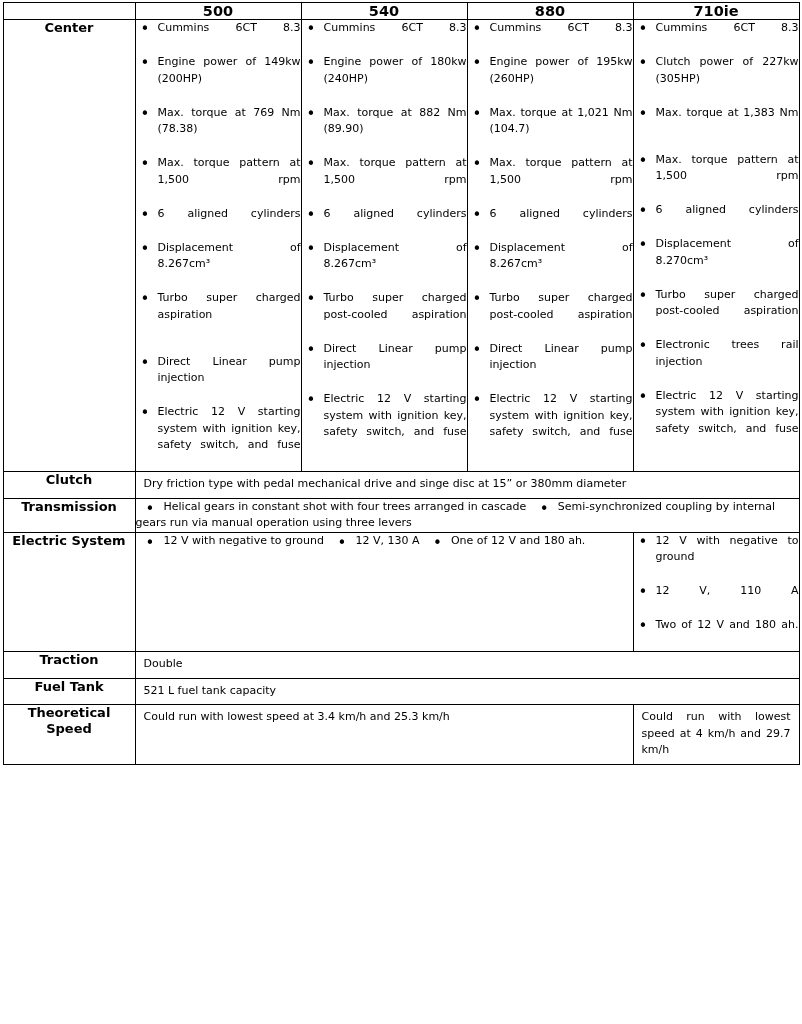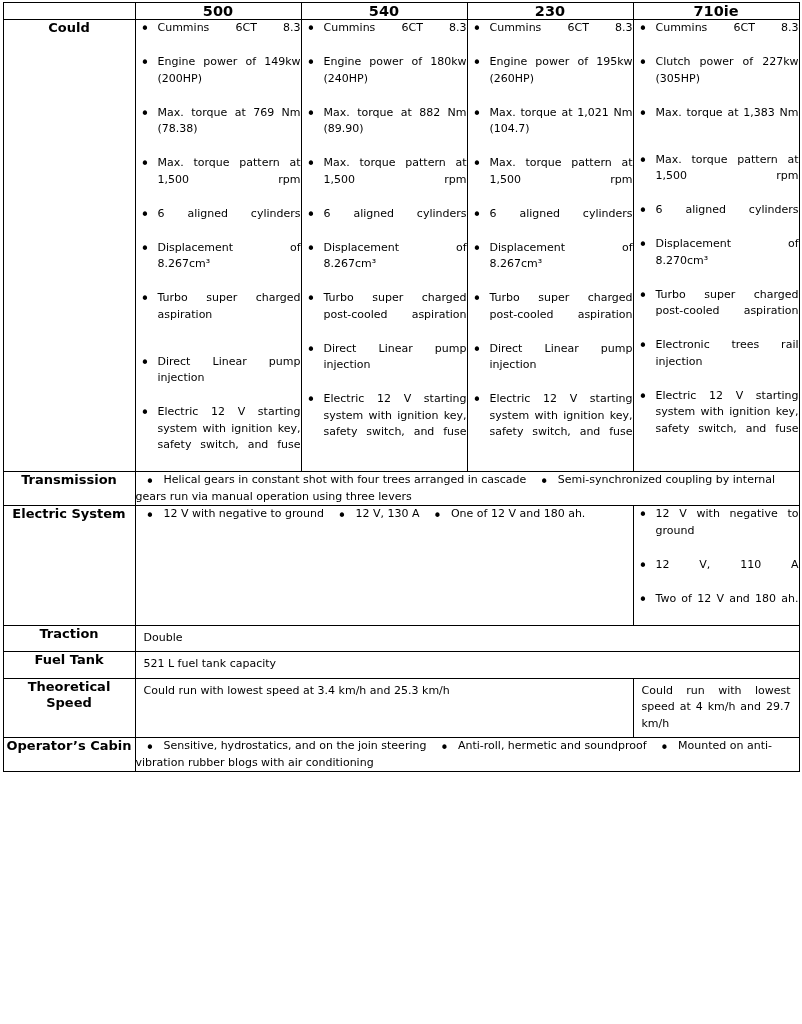--- a/index.html
+++ b/index.html
@@ -105,26 +105,26 @@
     <col class="col-q">
     <col class="col-q">
     <col class="col-q">
   </colgroup>
 
   <tbody>
       <tr>
     <td class="hdr-cell"></td>
     <td class="hdr-cell">500</td>
     <td class="hdr-cell">540</td>
-    <td class="hdr-cell">230</td>
+    <td class="hdr-cell">880</td>
     <td class="hdr-cell">710ie</td>
   </tr>
 
   <tr>
-    <td class="row-label">Could</td>
+    <td class="row-label">Center</td>
     <td class="cell">
       <ul class="blist engine">
         <li>Cummins 6CT 8.3</li>
         <li>Engine power of 149kw (200HP)</li>
         <li>Max. torque at 769 Nm (78.38)</li>
         <li>Max. torque pattern at 1,500 rpm</li>
         <li>6 aligned cylinders</li>
         <li>Displacement of 8.267cm³</li>
         <li>Turbo super charged aspiration</li>
         <li class="gap-before">Direct Linear pump injection</li>
@@ -165,20 +165,24 @@
         <li class="gap-before">Max. torque pattern at 1,500 rpm</li>
         <li>6 aligned cylinders</li>
         <li>Displacement of 8.270cm³</li>
         <li>Turbo super charged post-cooled aspiration</li>
         <li>Electronic trees rail injection</li>
         <li>Electric 12 V starting system with ignition key, safety switch, and fuse</li>
       </ul>
     </td>
   </tr>
 
+  <tr>
+    <td class="row-label">Clutch</td>
+    <td class="cell plain" colspan="4">Dry friction type with pedal mechanical drive and singe disc at 15” or 380mm diameter</td>
+  </tr>
 
   <tr>
     <td class="row-label">Transmission</td>
     <td class="cell" colspan="4">
       <ul class="blist wide nojust">
         <li>Helical gears in constant shot with four trees arranged in cascade</li>
         <li>Semi-synchronized coupling by internal gears run via manual operation using three levers</li>
       </ul>
     </td>
   </tr>
@@ -211,24 +215,14 @@
     <td class="row-label">Fuel Tank</td>
     <td class="cell plain" colspan="4">521 L fuel tank capacity</td>
   </tr>
 
   <tr>
     <td class="row-label">Theoretical Speed</td>
     <td class="cell plain" colspan="3">Could run with lowest speed at 3.4 km/h and 25.3 km/h</td>
     <td class="cell plain" style="text-align: justify;">Could run with lowest speed at 4 km/h and 29.7 km/h</td>
   </tr>
 
-  <tr>
-    <td class="row-label">Operator’s Cabin</td>
-    <td class="cell" colspan="4">
-      <ul class="blist wide nojust">
-        <li>Sensitive, hydrostatics, and on the join steering</li>
-        <li>Anti-roll, hermetic and soundproof</li>
-        <li>Mounted on anti-vibration rubber blogs with air conditioning</li>
-      </ul>
-    </td>
-  </tr>
 </tbody>
   </table>
 
 </body></html>

